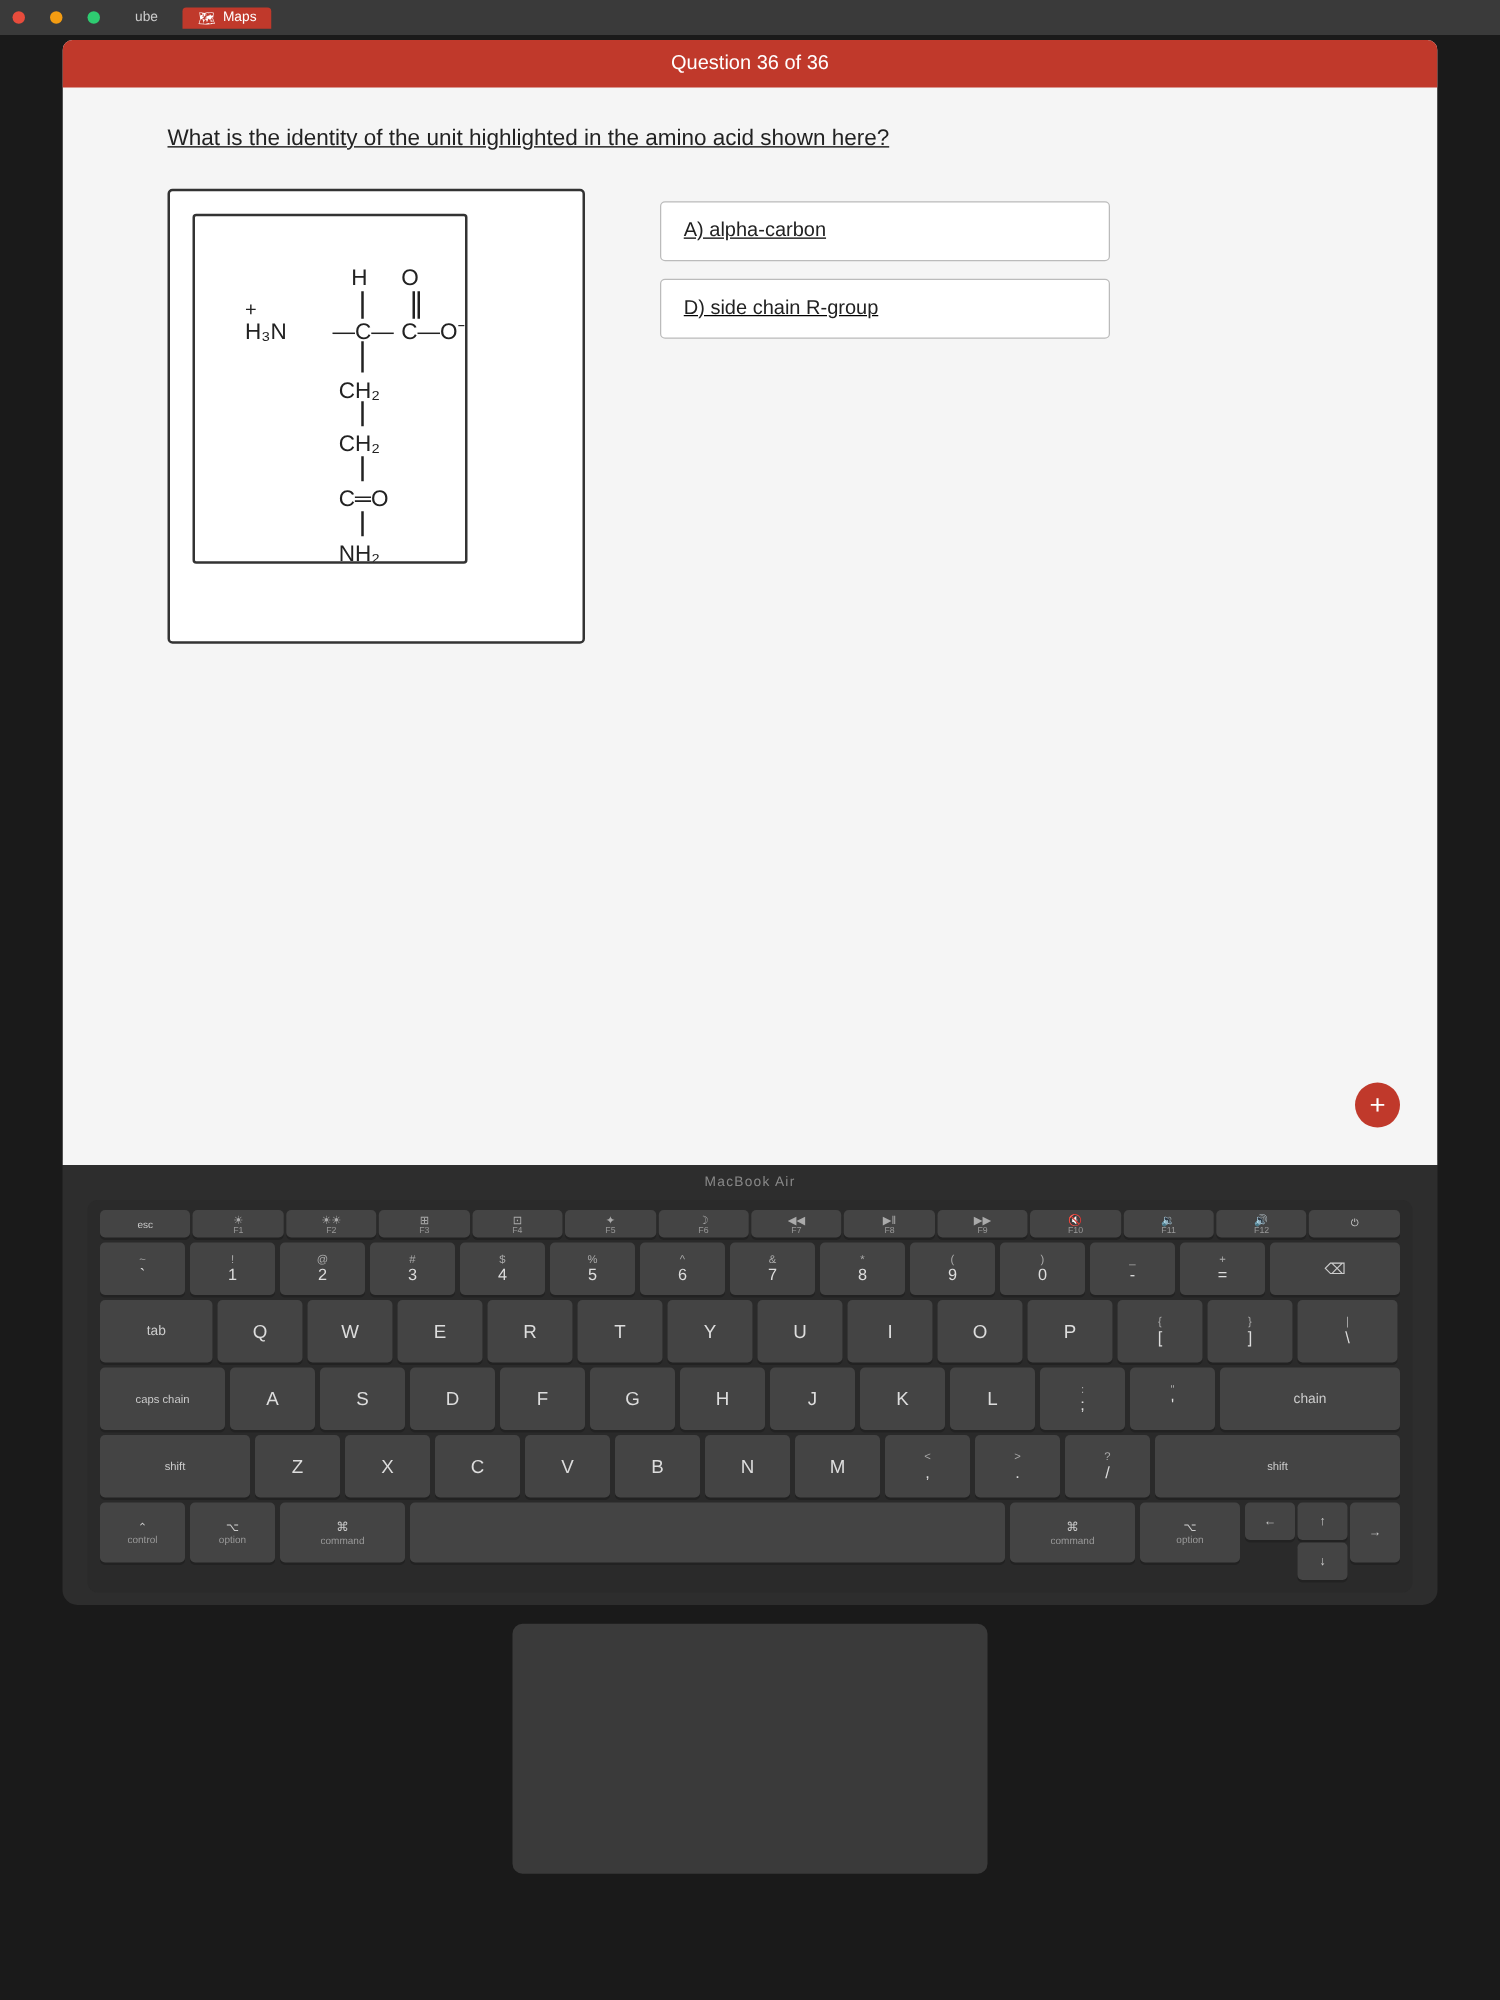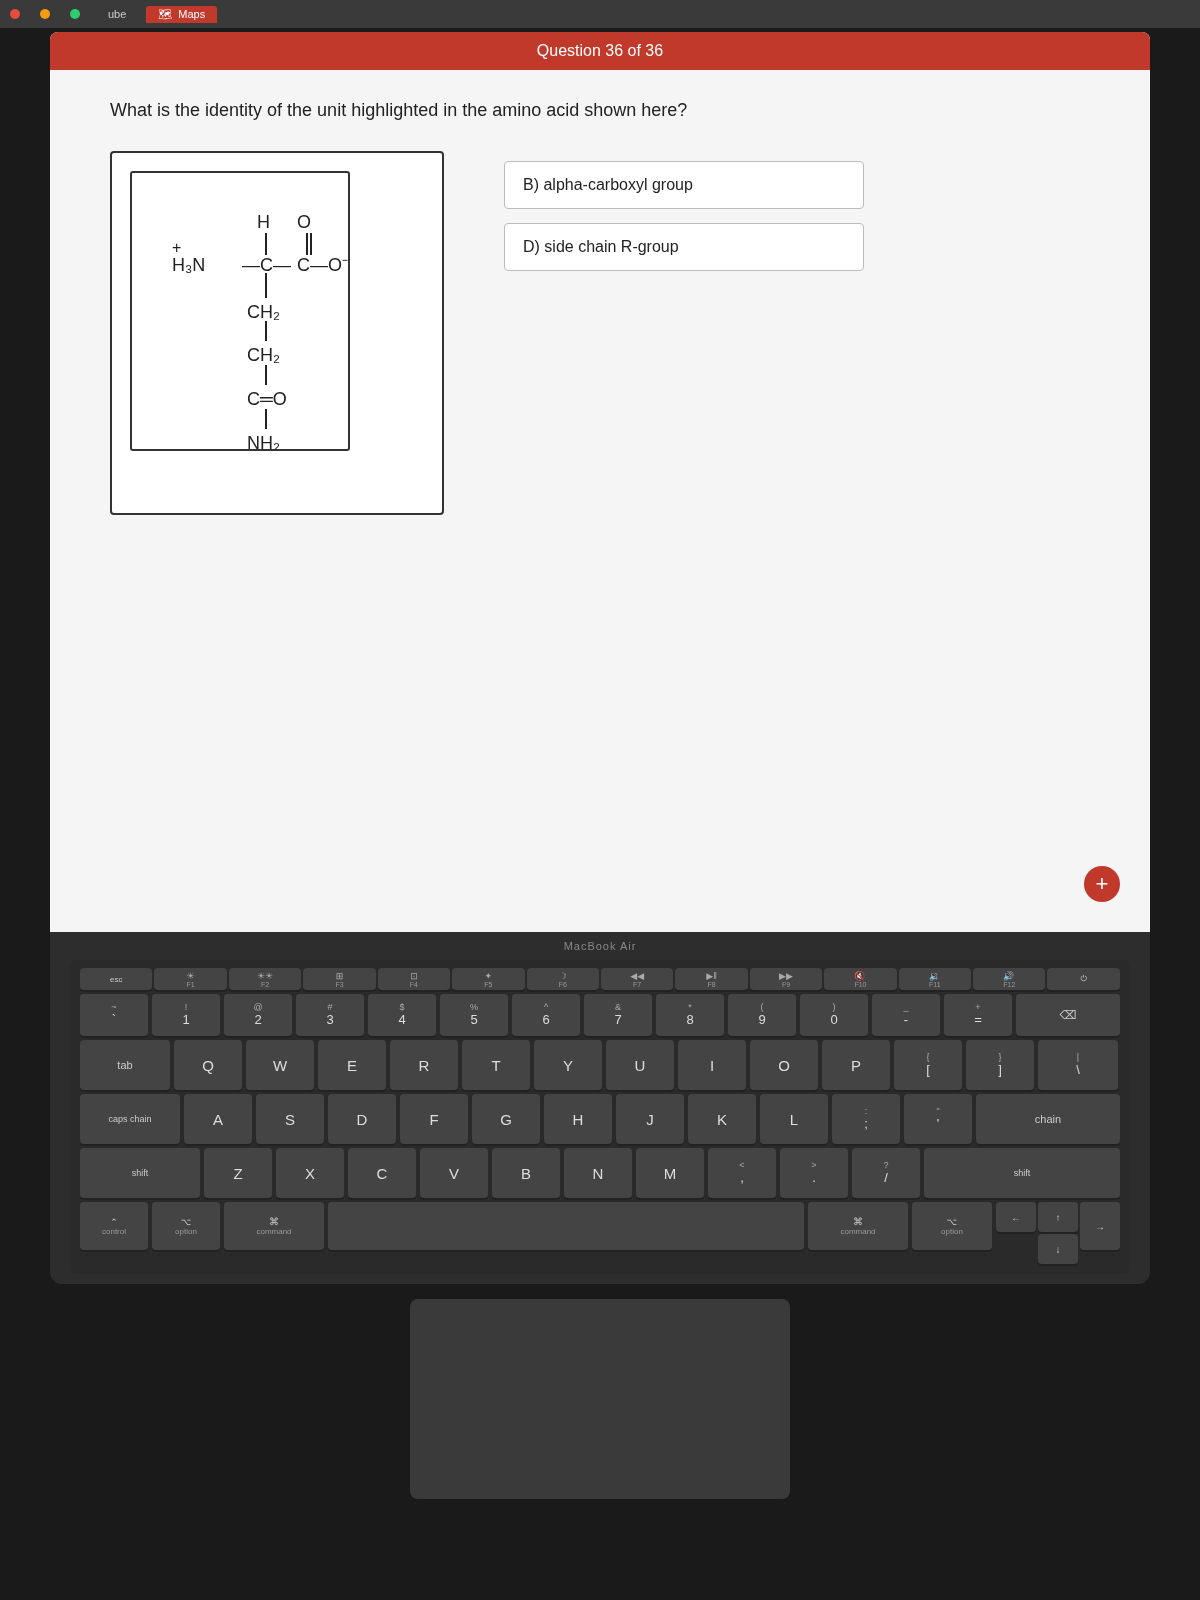--- a/index.html
+++ b/index.html
@@ -58,21 +58,22 @@
     .quiz-header-bar {
       background: #c0392b;
       color: white;
       text-align: center;
       padding: 10px 0;
       font-size: 16px;
       font-weight: 500;
     }
 
     .quiz-body {
-      padding: 30px 60px;
+      padding: 30px 84px;
+      text-decoration: underline;
     }
 
     .quiz-question {
       font-size: 18px;
       color: #222;
       margin-bottom: 30px;
       font-weight: 400;
     }
 
     .quiz-content-area {
@@ -400,21 +401,21 @@
 
               <text x="105" y="232" font-size="18" font-family="Arial" fill="#222">C═O</text>
 
               <line x1="124" y1="236" x2="124" y2="256" stroke="#222" stroke-width="2"></line>
 
               <text x="105" y="276" font-size="18" font-family="Arial" fill="#222">NH₂</text>
             </svg>
           </div>
 
           <div class="answers-area">
-            <div class="answer-option">B) alpha-carboxyl group</div>
+            <div class="answer-option">A) alpha-carbon</div>
             <div class="answer-option">D) side chain R-group</div>
           </div>
         </div>
       </div>
 
       <div class="plus-btn">+</div>
     </div>
   </div>
 
   <div class="keyboard-section">

